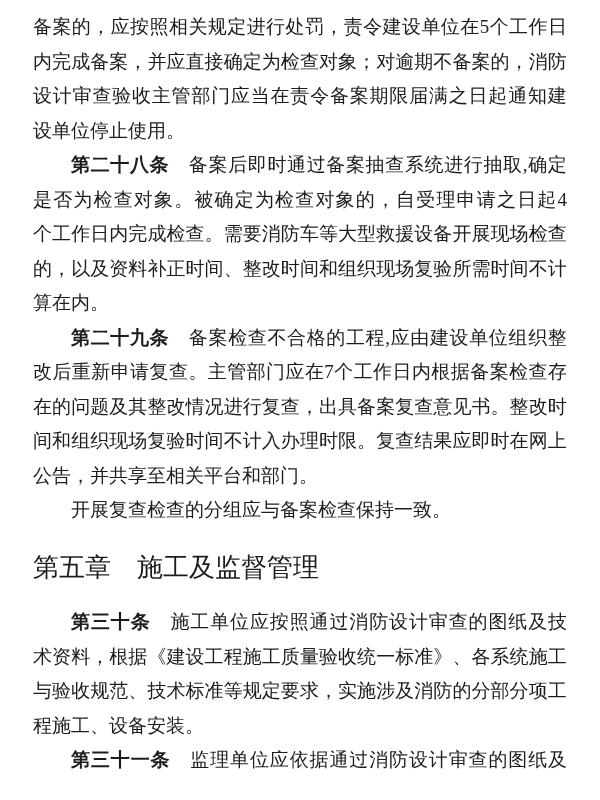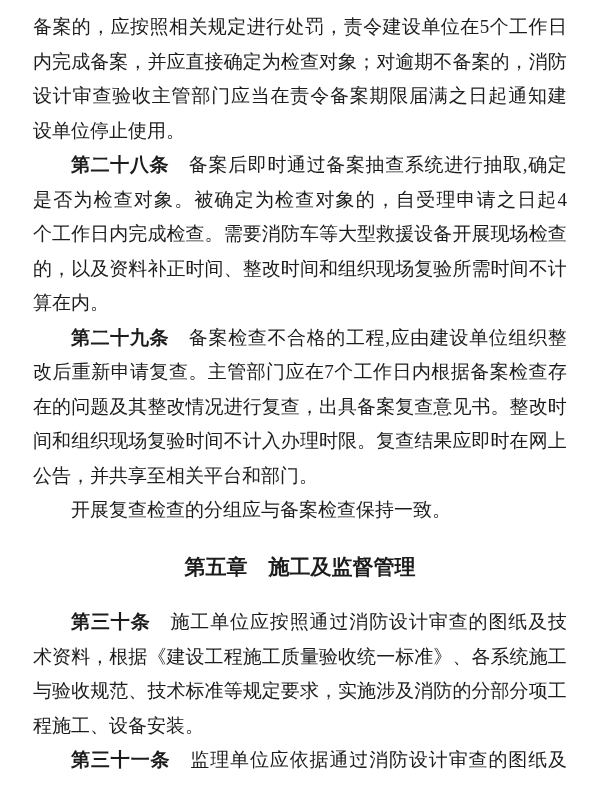--- a/index.html
+++ b/index.html
@@ -27,24 +27,24 @@
     overflow: hidden;
   }
   .line.j { justify-content: space-between; }
   .line.indent { padding-left: 38px; }
   .line span { display: inline-block; white-space: pre; }
   .b {
     font-weight: 700;
     font-family: "Liberation Sans", "DejaVu Sans", sans-serif;
   }
   .chapter-heading {
-    text-align: center;
-    font-weight: 700;
+    text-align: left;
+    font-weight: 400;
     font-family: "Liberation Sans", "DejaVu Sans", sans-serif;
-    font-size: 21px;
+    font-size: 26px;
     line-height: 34.5px;
     height: 34.5px;
     margin: 22px 0 21px 0;
     white-space: pre;
   }
 </style>
 </head>
 <body>
 
 <div class="page">

